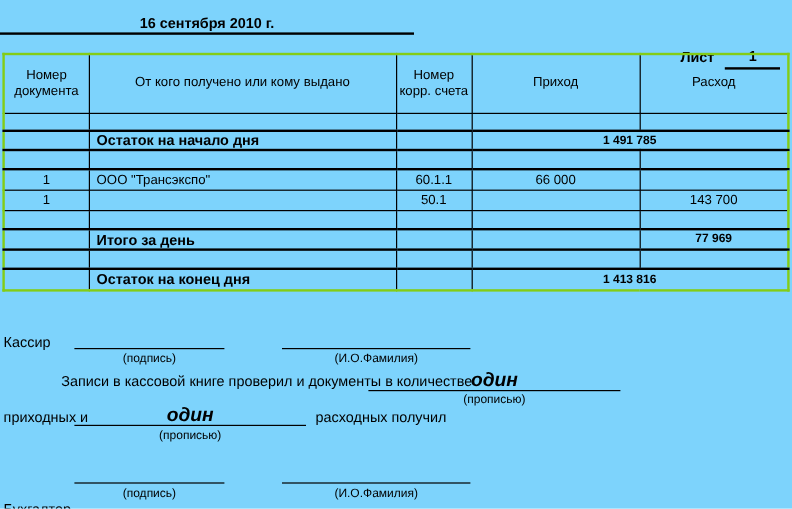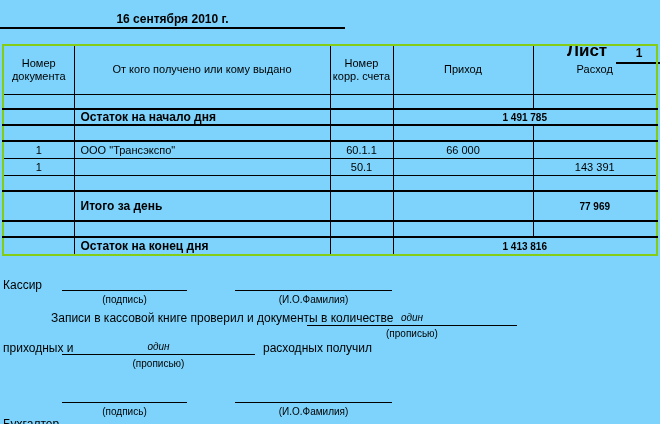--- a/index.html
+++ b/index.html
@@ -18,21 +18,21 @@
     position: absolute; left: 0; top: 0;
     width: 345px; height: 29px;
     border-bottom: 2px solid #000;
     display: flex; align-items: flex-end; justify-content: center;
   }
   .date-text { font-size: 12px; font-weight: bold; line-height: 15px; }
   .sheet-block {
     position: absolute; top: 13px; left: 567px;
     display: flex; align-items: flex-end;
   }
-  .sheet-label { font-size: 17px; font-weight: bold; padding-bottom: 3px; margin-right: 9px; margin-top: 28px; }
+  .sheet-label { font-size: 12px; font-weight: bold; padding-bottom: 3px; margin-right: 9px; margin-top: 28px; }
   .sheet-number-line {
     width: 46px; border-bottom: 2px solid #000;
     text-align: center; font-size: 12px; font-weight: bold;
     padding-bottom: 1px; line-height: 15px;
   }
 
   
   table.cash-table {
     position: absolute; left: 2px; top: 44px;
     width: 654px;
@@ -52,21 +52,21 @@
   .cash-table td.amount { font-weight: bold; font-size: 10px; text-align: center; }
   .cash-table tr.thick-top td { border-top: 2px solid #000; }
   .cash-table tr.thick-bottom td { border-bottom: 2px solid #000; }
 
   
   .ftext { position: absolute; font-size: 12px; line-height: 14px; white-space: nowrap; }
   .sigline {
     position: absolute; border-bottom: 1px solid #000;
     display: flex; align-items: flex-end; justify-content: center;
   }
-  .sigline .inword { font-size: 10px; font-style: italic; line-height: 14px; }
+  .sigline .inword { font-size: 16px; font-style: italic; line-height: 14px; font-weight: bold; }
   .caption { position: absolute; font-size: 10px; line-height: 12px; text-align: center; }
 
   .cashier-label     { left: 3px;  top: 278px; }
   .sig-c1            { left: 62px;  top: 278px; width: 125px; height: 13px; }
   .sig-c2            { left: 235px; top: 278px; width: 157px; height: 13px; }
   .cap-c1            { left: 62px;  top: 294px; width: 125px; }
   .cap-c2            { left: 235px; top: 294px; width: 157px; }
 
   .check-label       { left: 3px;  top: 311px; margin-left: 48px; }
   .sig-words1        { left: 307px; top: 311px; width: 210px; height: 15px; }
@@ -139,30 +139,30 @@
           <td class="desc">ООО "Трансэкспо"</td>
           <td class="c">60.1.1</td>
           <td class="c">66 000</td>
           <td class="c"></td>
         </tr>
         <tr style="height: 17px;">
           <td class="c">1</td>
           <td class="desc"></td>
           <td class="c">50.1</td>
           <td class="c"></td>
-          <td class="c">143 391</td>
+          <td class="c">143 700</td>
         </tr>
         <tr style="height: 16px;">
           <td class="c"></td>
           <td class="c"></td>
           <td class="c"></td>
           <td class="c"></td>
           <td class="c"></td>
         </tr>
-        <tr class="thick-top thick-bottom" style="height: 30px; margin-top: 16px;">
+        <tr class="thick-top thick-bottom" style="height: 17px; margin-top: 16px;">
           <td class="c"></td>
           <td class="label">Итого за день</td>
           <td class="c"></td>
           <td class="c"></td>
           <td class="amount">77 969</td>
         </tr>
         <tr style="height: 16px;">
           <td class="c"></td>
           <td class="c"></td>
           <td class="c"></td>

